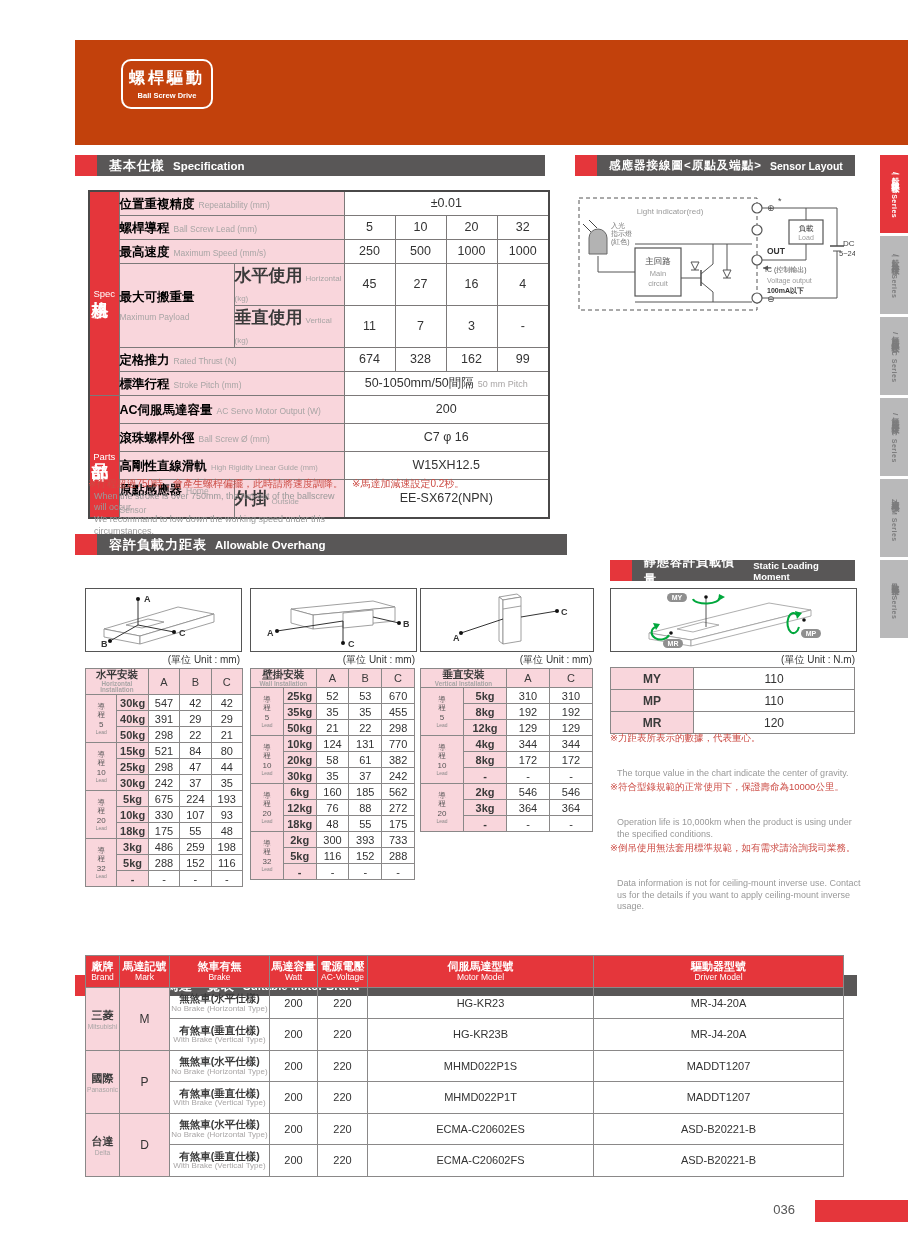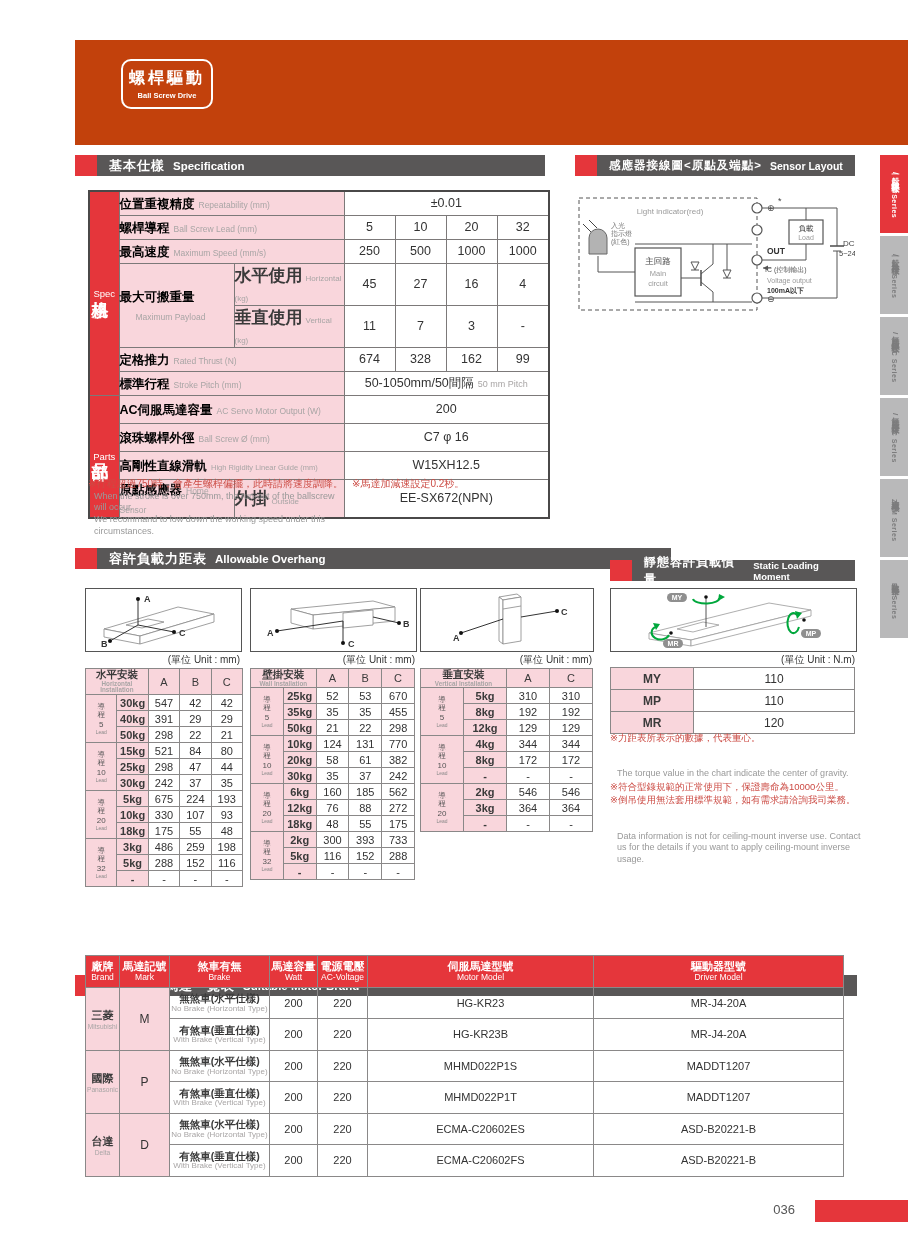--- a/index.html
+++ b/index.html
@@ -146,21 +146,21 @@
   <tr class="spec-row">
     <td class="lbl" colspan="2"><span class="lzh">最高速度</span><span class="len">Maximum Speed (mm/s)</span></td>
     <td class="val">250</td>
     <td class="val">500</td>
     <td class="val">1000</td>
     <td class="val">1000</td>
   </tr>
   <tr class="spec-row">
     <td class="lbl" rowspan="2" style="line-height:1.2">
       <span class="lzh">最大可搬重量</span><br>
-      <span class="len" style="margin-left:16px">Maximum Payload</span></td>
+      <span class="len" style="margin-left:0">Maximum Payload</span></td>
     <td class="lbl2"><span class="lzh">水平使用</span><span class="len">Horizontal (kg)</span></td>
     <td class="val">45</td>
     <td class="val">27</td>
     <td class="val">16</td>
     <td class="val">4</td>
   </tr>
   <tr class="spec-row">
     <td class="lbl2"><span class="lzh">垂直使用</span><span class="len">Vertical (kg)</span></td>
     <td class="val">11</td>
     <td class="val">7</td>
@@ -293,21 +293,21 @@
     <div class="side-tab">
       <span class="tab-zh">直線電機</span>
       <span class="tab-en">ZXM Series</span>
     </div>
     <div class="side-tab">
       <span class="tab-zh">歐規皮帶</span>
       <span class="tab-en">ET Series</span>
     </div>
   </div>
 
-<div class="abs sec-hdr" style="left:75px;top:548px;width:596px">
+<div class="abs sec-hdr" style="left:75px;top:534px;width:492px">
   <span class="sq"></span>
   <span class="bar">
       <span class="zh">容許負載力距表</span>
   <span class="en">Allowable Overhang</span>
     </span>
 </div>
 <div class="abs sec-hdr" style="left:610px;top:560px;width:245px">
   <span class="sq"></span>
   <span class="bar">
       <span class="zh" style="font-size:12px">靜態容許負載慣量</span>
@@ -699,20 +699,21 @@
   <tr>
     <td class="mo-lbl">MR</td>
     <td class="mo-val">120</td>
       </tr>
 </tbody>
   </table>
 <div class="abs mnote" style="left:610px;top:731px;width:255px">
   <div class="fzh">※力距表所表示的數據，代表重心。</div>
   <div class="fen">The torque value in the chart indicate the center of gravity.</div>
   <div class="fzh">※符合型錄規範的正常使用下，保證壽命為10000公里。</div>
+  <div class="fen">Operation life is 10,000km when the product is using under the specified conditions.</div>
   <div class="fzh">※倒吊使用無法套用標準規範，如有需求請洽詢我司業務。</div>
   <div class="fen">Data information is not for ceiling-mount inverse use. Contact us for the details if you want to apply ceiling-mount inverse usage.</div>
 </div>
 
 <div class="abs sec-hdr" style="left:75px;top:975px;width:782px">
   <span class="sq"></span>
   <span class="bar">
       <span class="zh">搭配伺服馬達一覽表</span>
   <span class="en">Suitable Motor Brand</span>
     </span>

